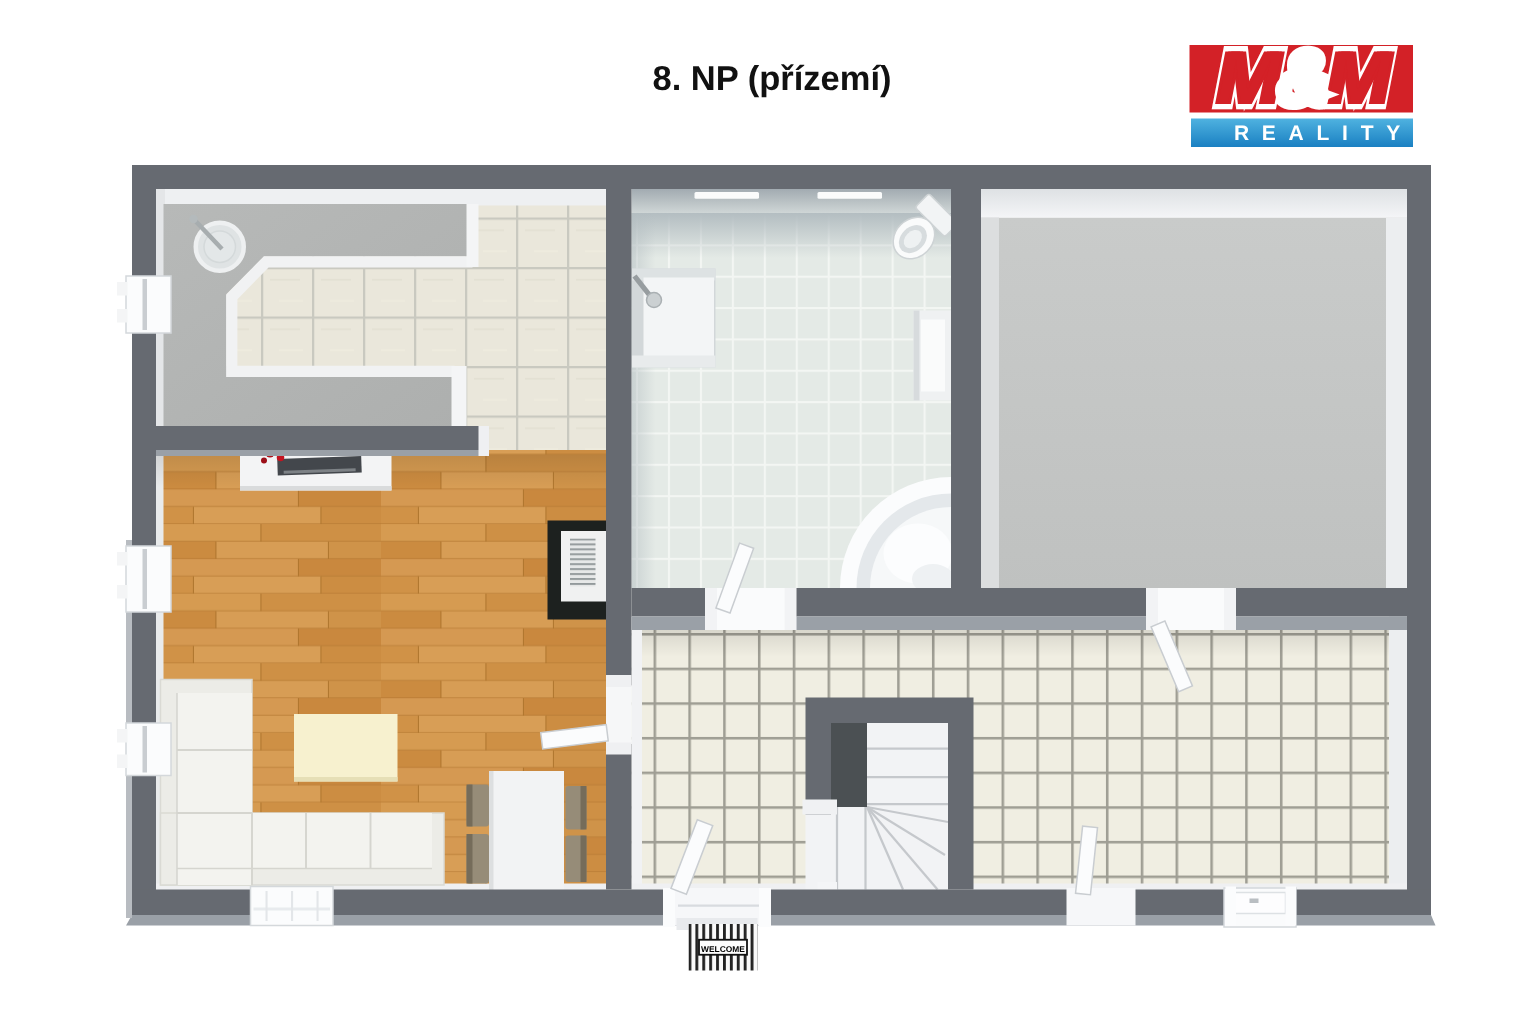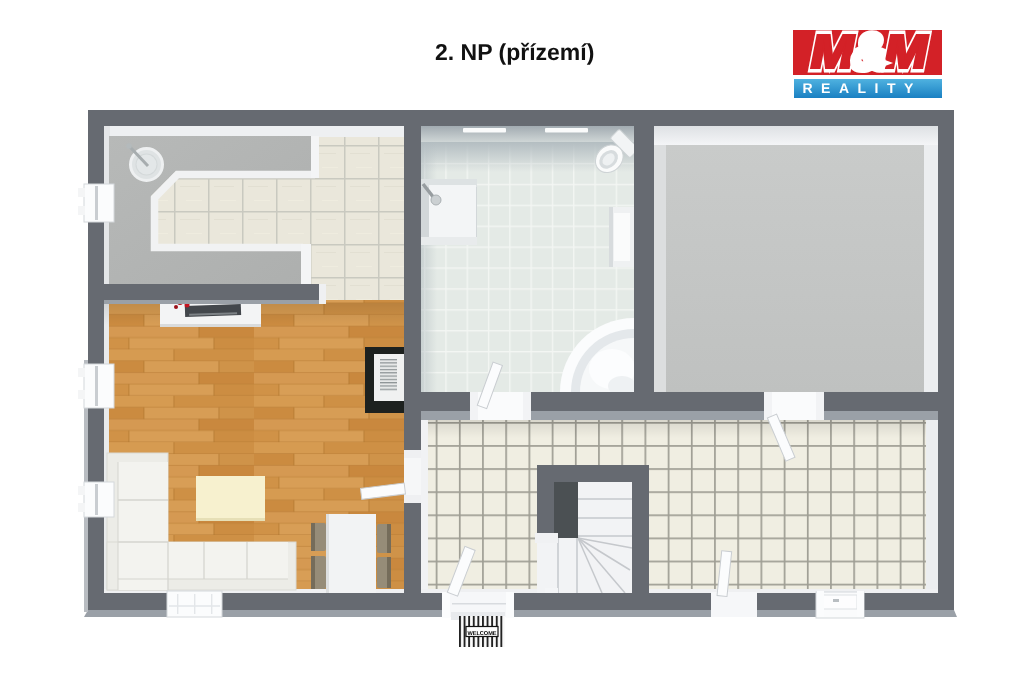--- a/index.html
+++ b/index.html
@@ -4,26 +4,26 @@
 <style>
 html,body{margin:0;padding:0;background:#fff;width:1024px;height:683px;overflow:hidden;}
 *{box-sizing:border-box;}
 body{font-family:"Liberation Sans",sans-serif;position:relative;-webkit-font-smoothing:antialiased;text-rendering:geometricPrecision;}
 #title{position:absolute;left:435px;top:39px;font-weight:bold;font-size:23px;color:#111;letter-spacing:0px;}
 #logo{position:absolute;left:793px;top:30px;width:149px;height:49px;}
 #mmbox{position:absolute;left:0;top:0;width:149px;height:45px;background:#d32127;overflow:visible;}
 .mmtxt{position:absolute;left:50%;top:-6px;width:200px;margin-left:-100px;text-align:center;font-weight:bold;font-style:italic;font-size:51px;line-height:55px;letter-spacing:-3px;transform:scaleX(1.0);transform-origin:center top;}
 #mmw{color:#fff;-webkit-text-stroke:7px #fff;}
 .mr{color:#d32127;}.mw{color:#fff;}
-#bluebar{position:absolute;left:1px;top:49px;width:148px;height:19px;background:linear-gradient(#4fb2e0,#1a80c2);color:#fff;font-weight:bold;font-size:14px;line-height:19px;text-align:left;letter-spacing:8.5px;text-indent:8.5px;}
+#bluebar{position:absolute;left:1px;top:49px;width:148px;height:19px;background:linear-gradient(#4fb2e0,#1a80c2);color:#fff;font-weight:bold;font-size:14px;line-height:19px;text-align:right;letter-spacing:8.5px;text-indent:8.5px;}
 </style>
 </head>
 <body>
 
-<div id="title">2. NP (přízemí)</div>
+<div id="title">8. NP (přízemí)</div>
 
 <div id="logo">
 
   <div id="mmbox">
       <div class="mmtxt" id="mmw">M&amp;M</div>
       <div class="mmtxt" style="margin-left:-102px"><span class="mr">M</span><span style="color:transparent">&amp;</span><span class="mr">M</span></div>
       <div class="mmtxt" style="margin-left:-98px"><span class="mr">M</span><span style="color:transparent">&amp;</span><span class="mr">M</span></div>
       <div class="mmtxt"><span class="mr">M</span><span class="mw">&amp;</span><span class="mr">M</span></div>
       <div class="mmtxt" style="color:transparent;-webkit-text-stroke:3.5px rgba(255,255,255,0)"><span>M</span><span style="color:#fff;-webkit-text-stroke:3.5px #fff">&amp;</span><span>M</span></div>
       <svg style="position:absolute;left:79px;top:22px" width="22" height="22" viewBox="-12 -12 24 24">

